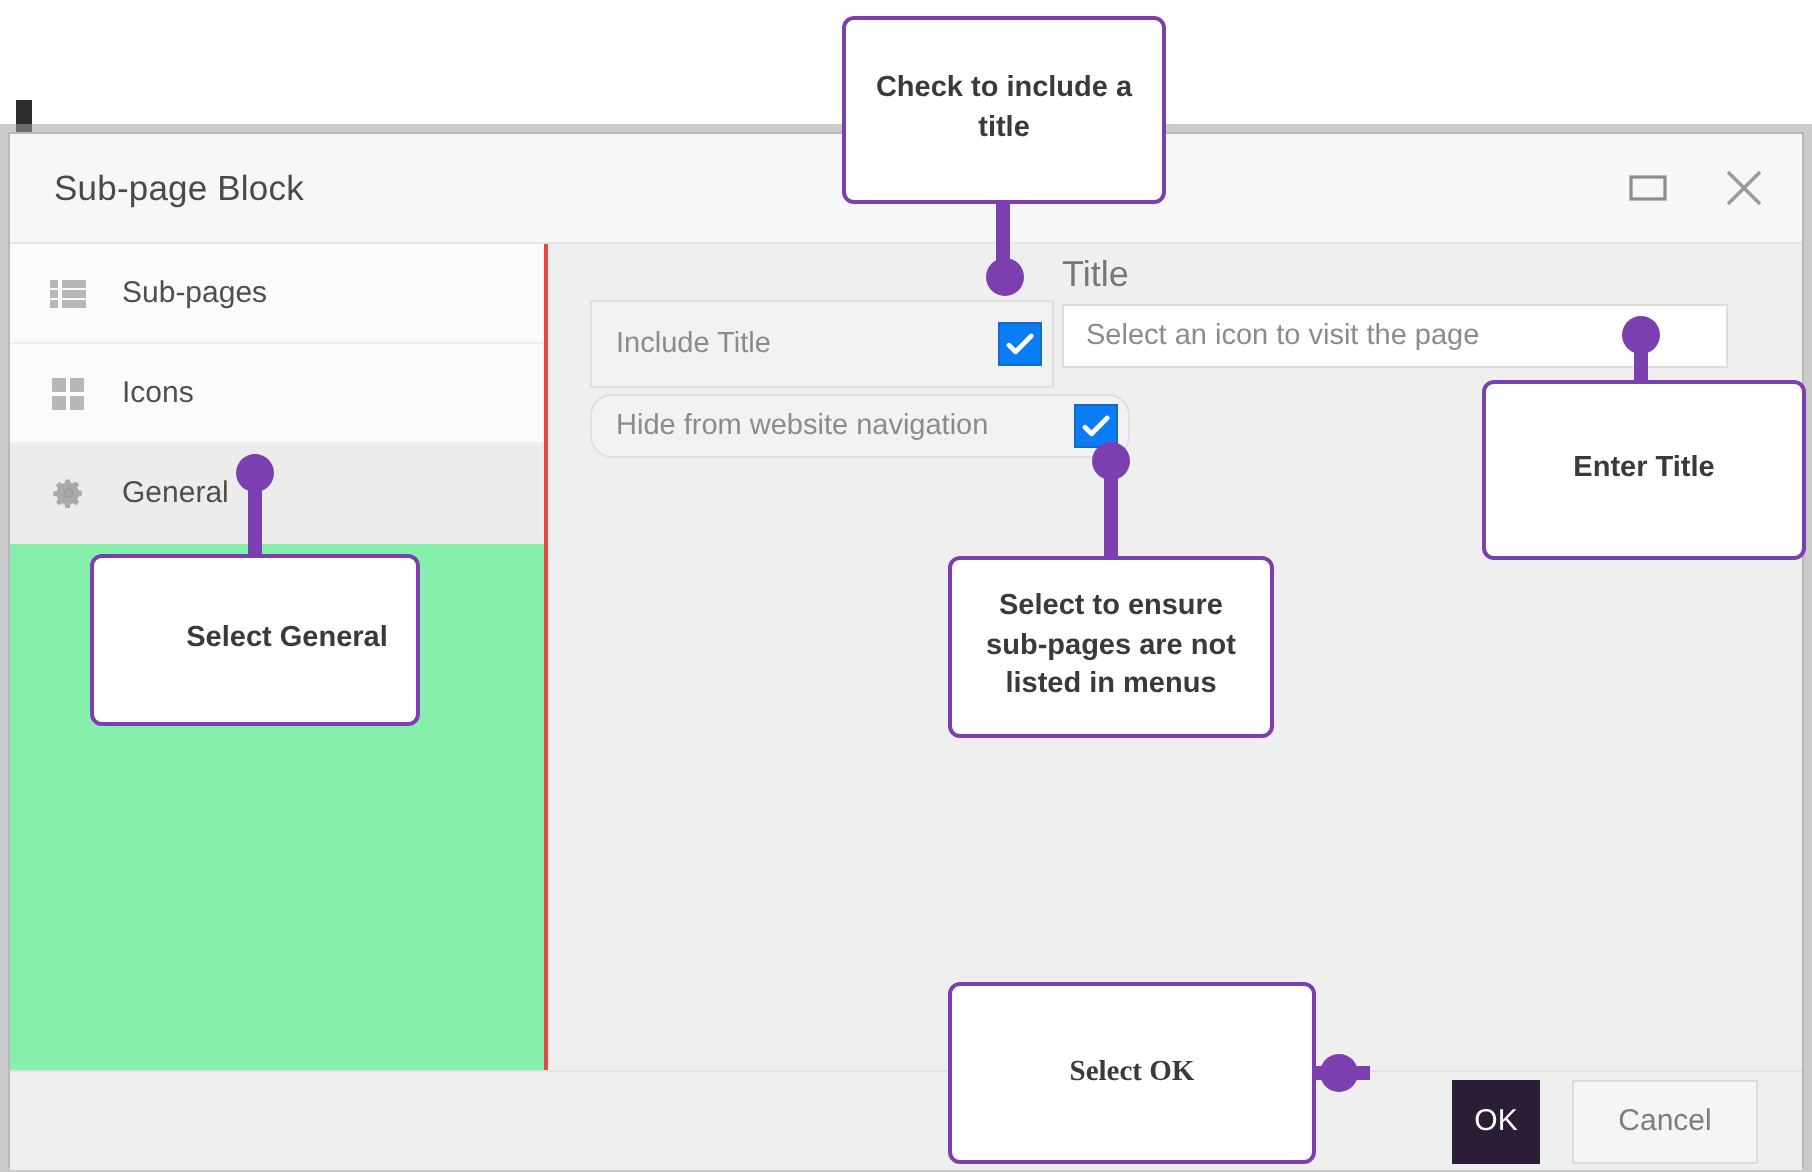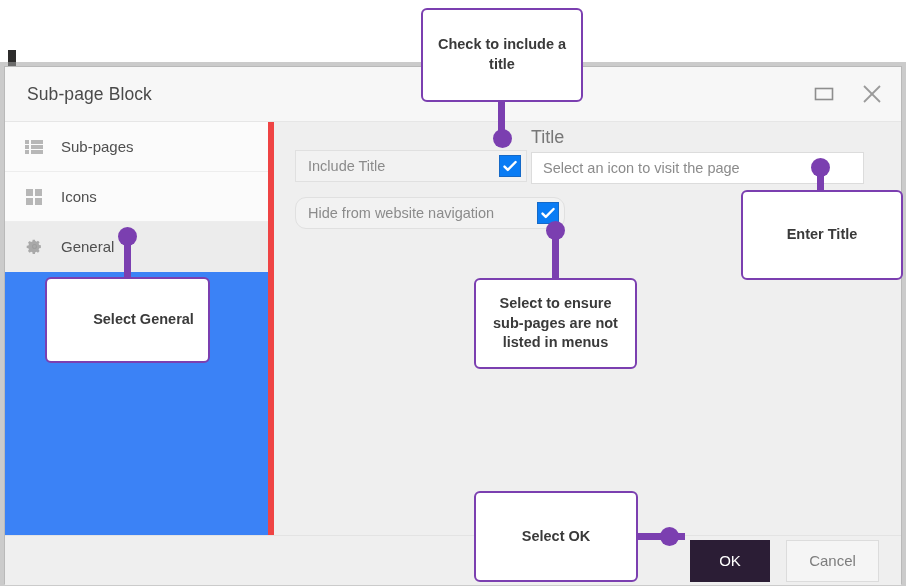--- a/index.html
+++ b/index.html
@@ -73,22 +73,22 @@
   .tb-btn { width: 26px; height: 26px; display:flex; align-items:center; justify-content:center; }
   .tb-btn svg { display: block; }
 
   
   #dialog-body {
     display: flex;
     height: 413px;
   }
   #sidebar {
     width: 269px;
-    background: #3b82f6;
-    border-right: 6px solid #ef4444;
+    background: #86efac;
+    border-right: 2px solid #ef4444;
     box-sizing: border-box;
   }
   .side-item {
     height: 50px;
     display: flex;
     align-items: center;
     border-bottom: 1px solid #ededed;
     padding-left: 18px;
     box-sizing: border-box;
     background: #fbfbfb;
@@ -110,21 +110,21 @@
 
   .field-row {
     position: absolute;
     display: flex;
     align-items: center;
     background: #f2f2f2;
     border: 1px solid #e0e0e0;
     box-sizing: border-box;
   }
   #row-include {
-    left: 21px; top: 28px; width: 232px; height: 32px; gap: 40px;
+    left: 21px; top: 28px; width: 232px; height: 44px; gap: 40px;
   }
   #row-hide {
     left: 21px; top: 75px; width: 270px; height: 32px; border-radius: 11px;
   }
   .field-label {
     font-size: 14.5px;
     color: #8b8b8b;
     padding-left: 12px;
     flex: 1;
   }
@@ -164,21 +164,21 @@
     gap: 16px;
     box-sizing: border-box;
   }
   .btn {
     font-size: 15px;
     font-family: "Liberation Sans", sans-serif;
     cursor: pointer;
     border: none;
   }
   #ok-btn {
-    width: 80px; height: 42px;
+    width: 44px; height: 42px;
     background: #2b1d35;
     color: #ffffff;
   }
   #cancel-btn {
     width: 93px; height: 42px;
     background: #f5f5f5;
     color: #7d7d7d;
     border: 1px solid #dcdcdc;
   }
 
@@ -322,15 +322,15 @@
   <div class="lead-line" style="left:552px; top:226px; width:7px; height:56px;"></div>
   <div class="lead-dot" style="left:546px; top:221px; width:19px; height:19px;"></div>
   <div class="callout" style="left:474px; top:278px; width:163px; height:91px;">Select to ensure sub-pages are not listed in menus</div>
 
   <div class="lead-line" style="left:817px; top:172px; width:7px; height:32px;"></div>
   <div class="lead-dot" style="left:811px; top:158px; width:19px; height:19px;"></div>
   <div class="callout" style="left:741px; top:190px; width:162px; height:90px;">Enter Title</div>
 
   <div class="lead-line" style="left:637px; top:533px; width:48px; height:7px;"></div>
   <div class="lead-dot" style="left:660px; top:527px; width:19px; height:19px;"></div>
-  <div class="callout" style="left:474px; top:491px; width:164px; height:91px;">Select OK</div>
+  <div class="callout" style="left:474px; top:491px; width:184px; height:91px;font-family:Liberation Serif, serif;">Select OK</div>
 
 </div>
 
 </body></html>

